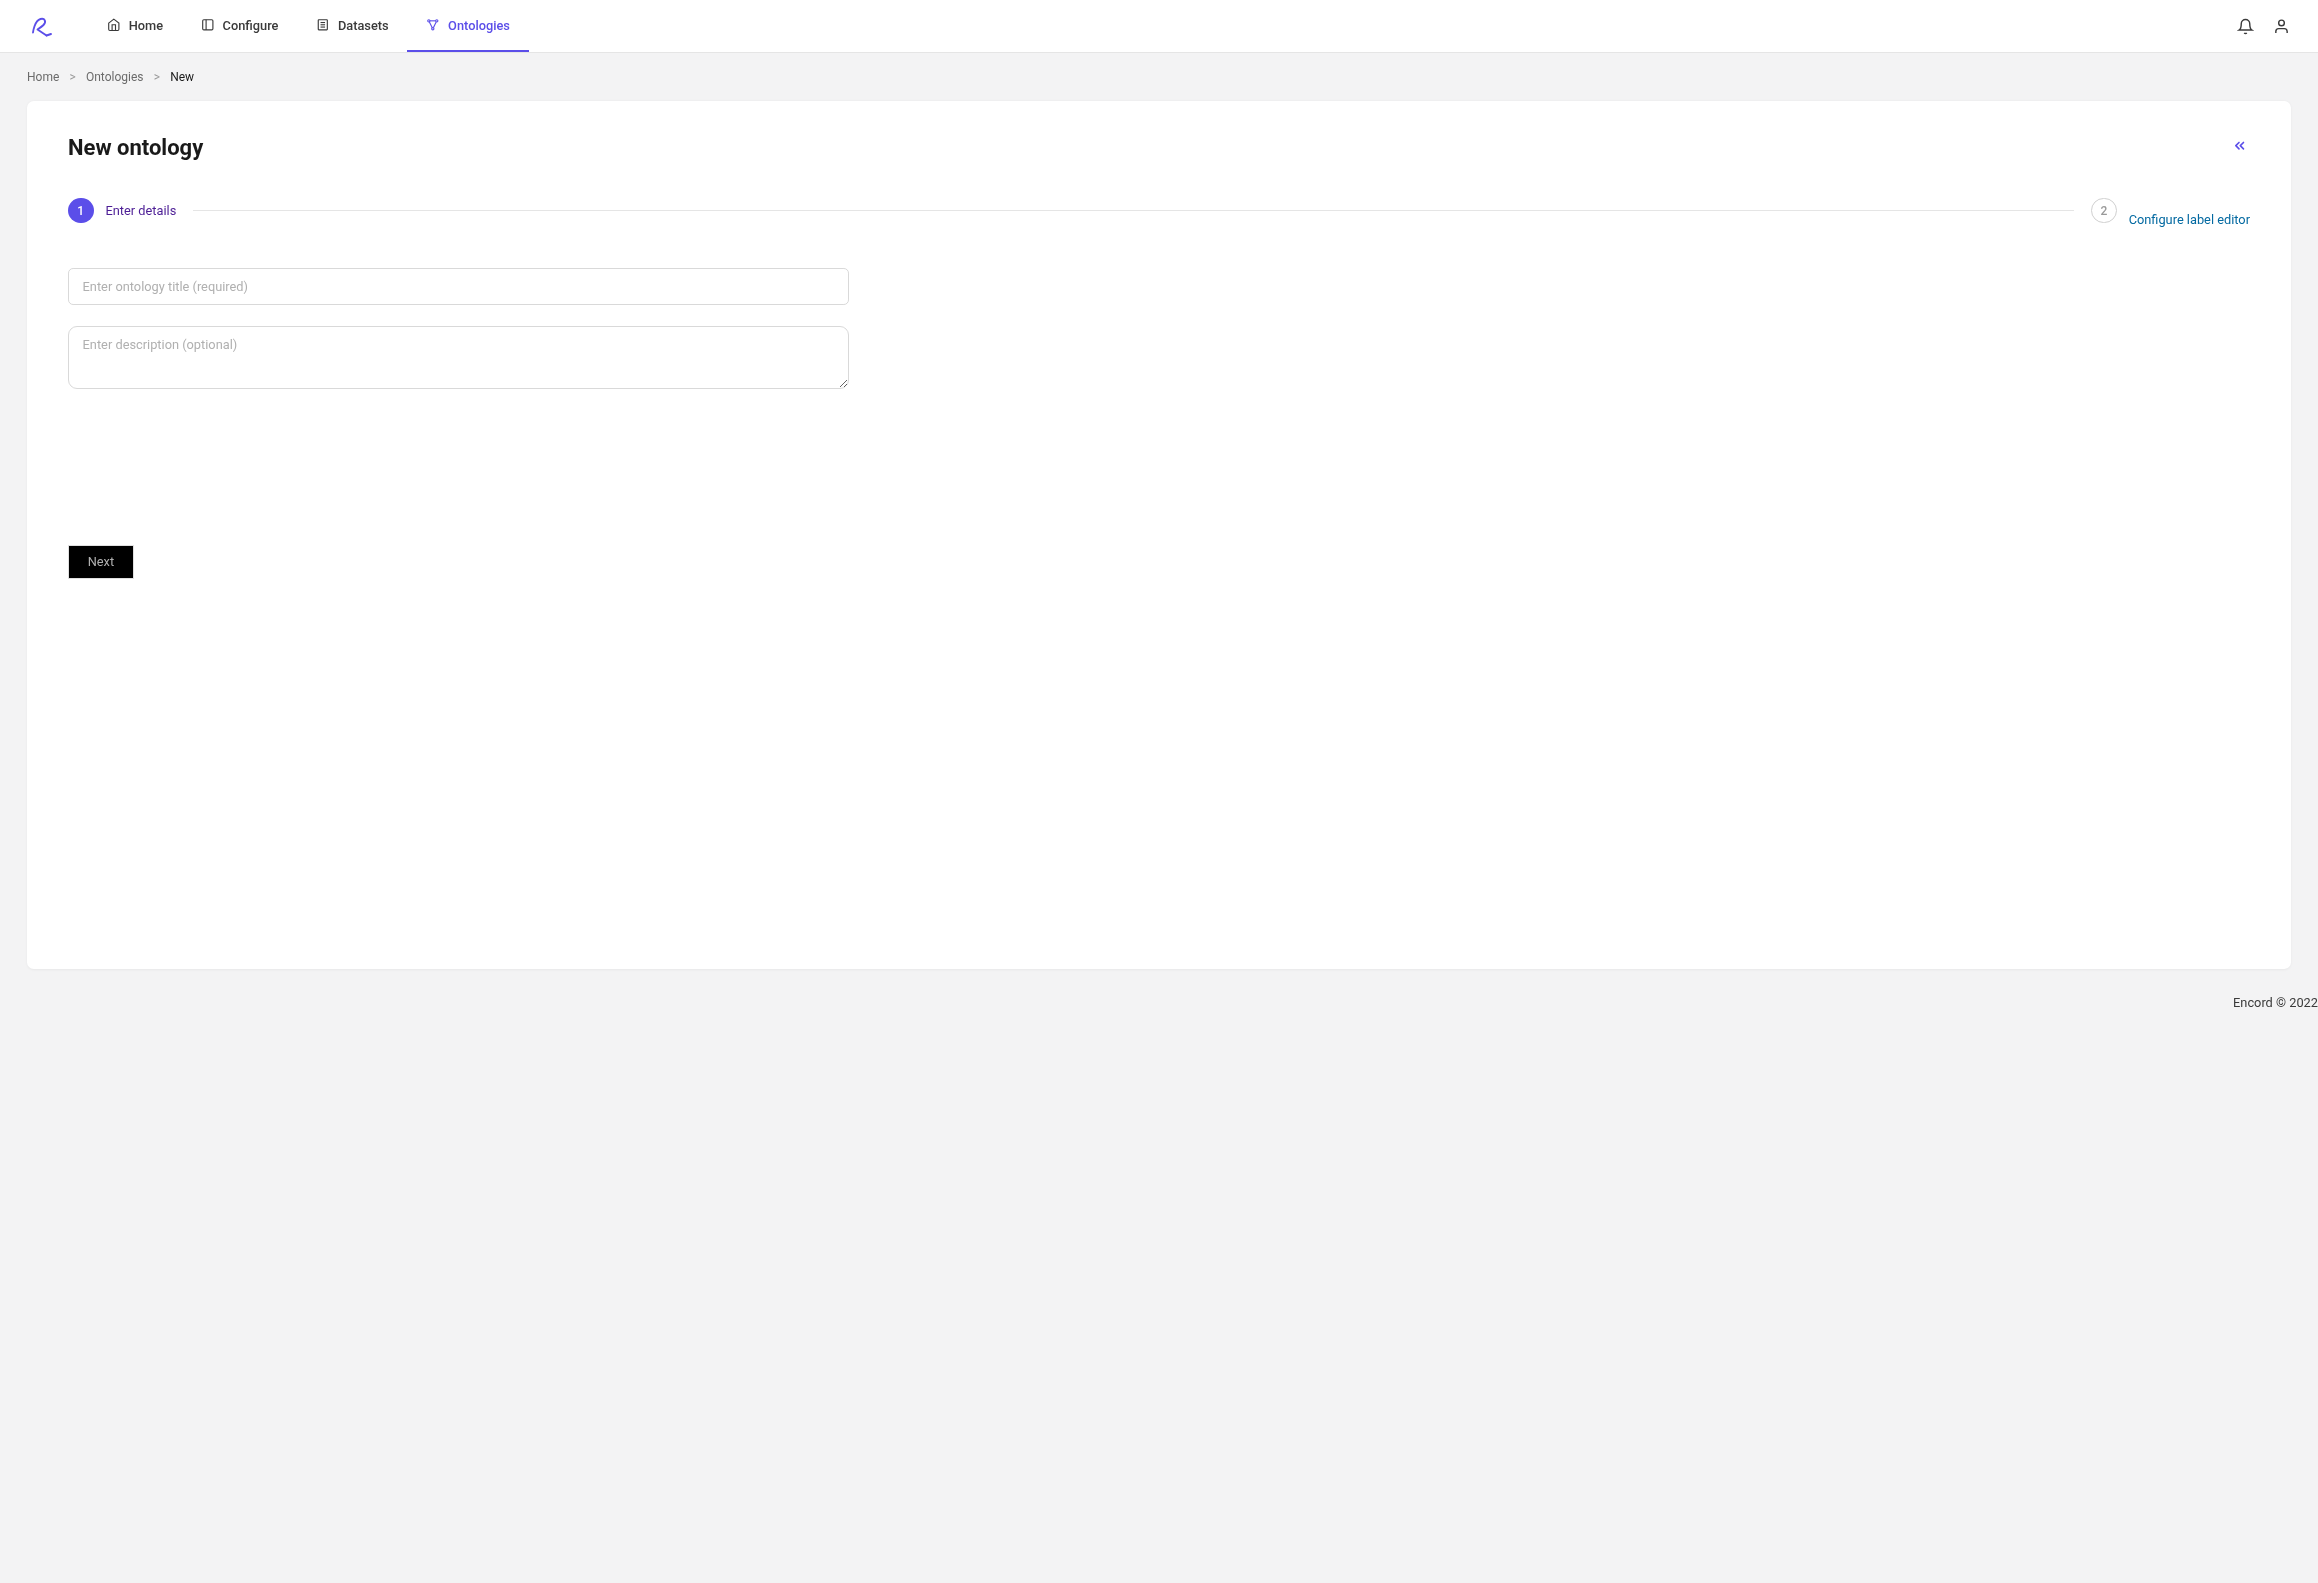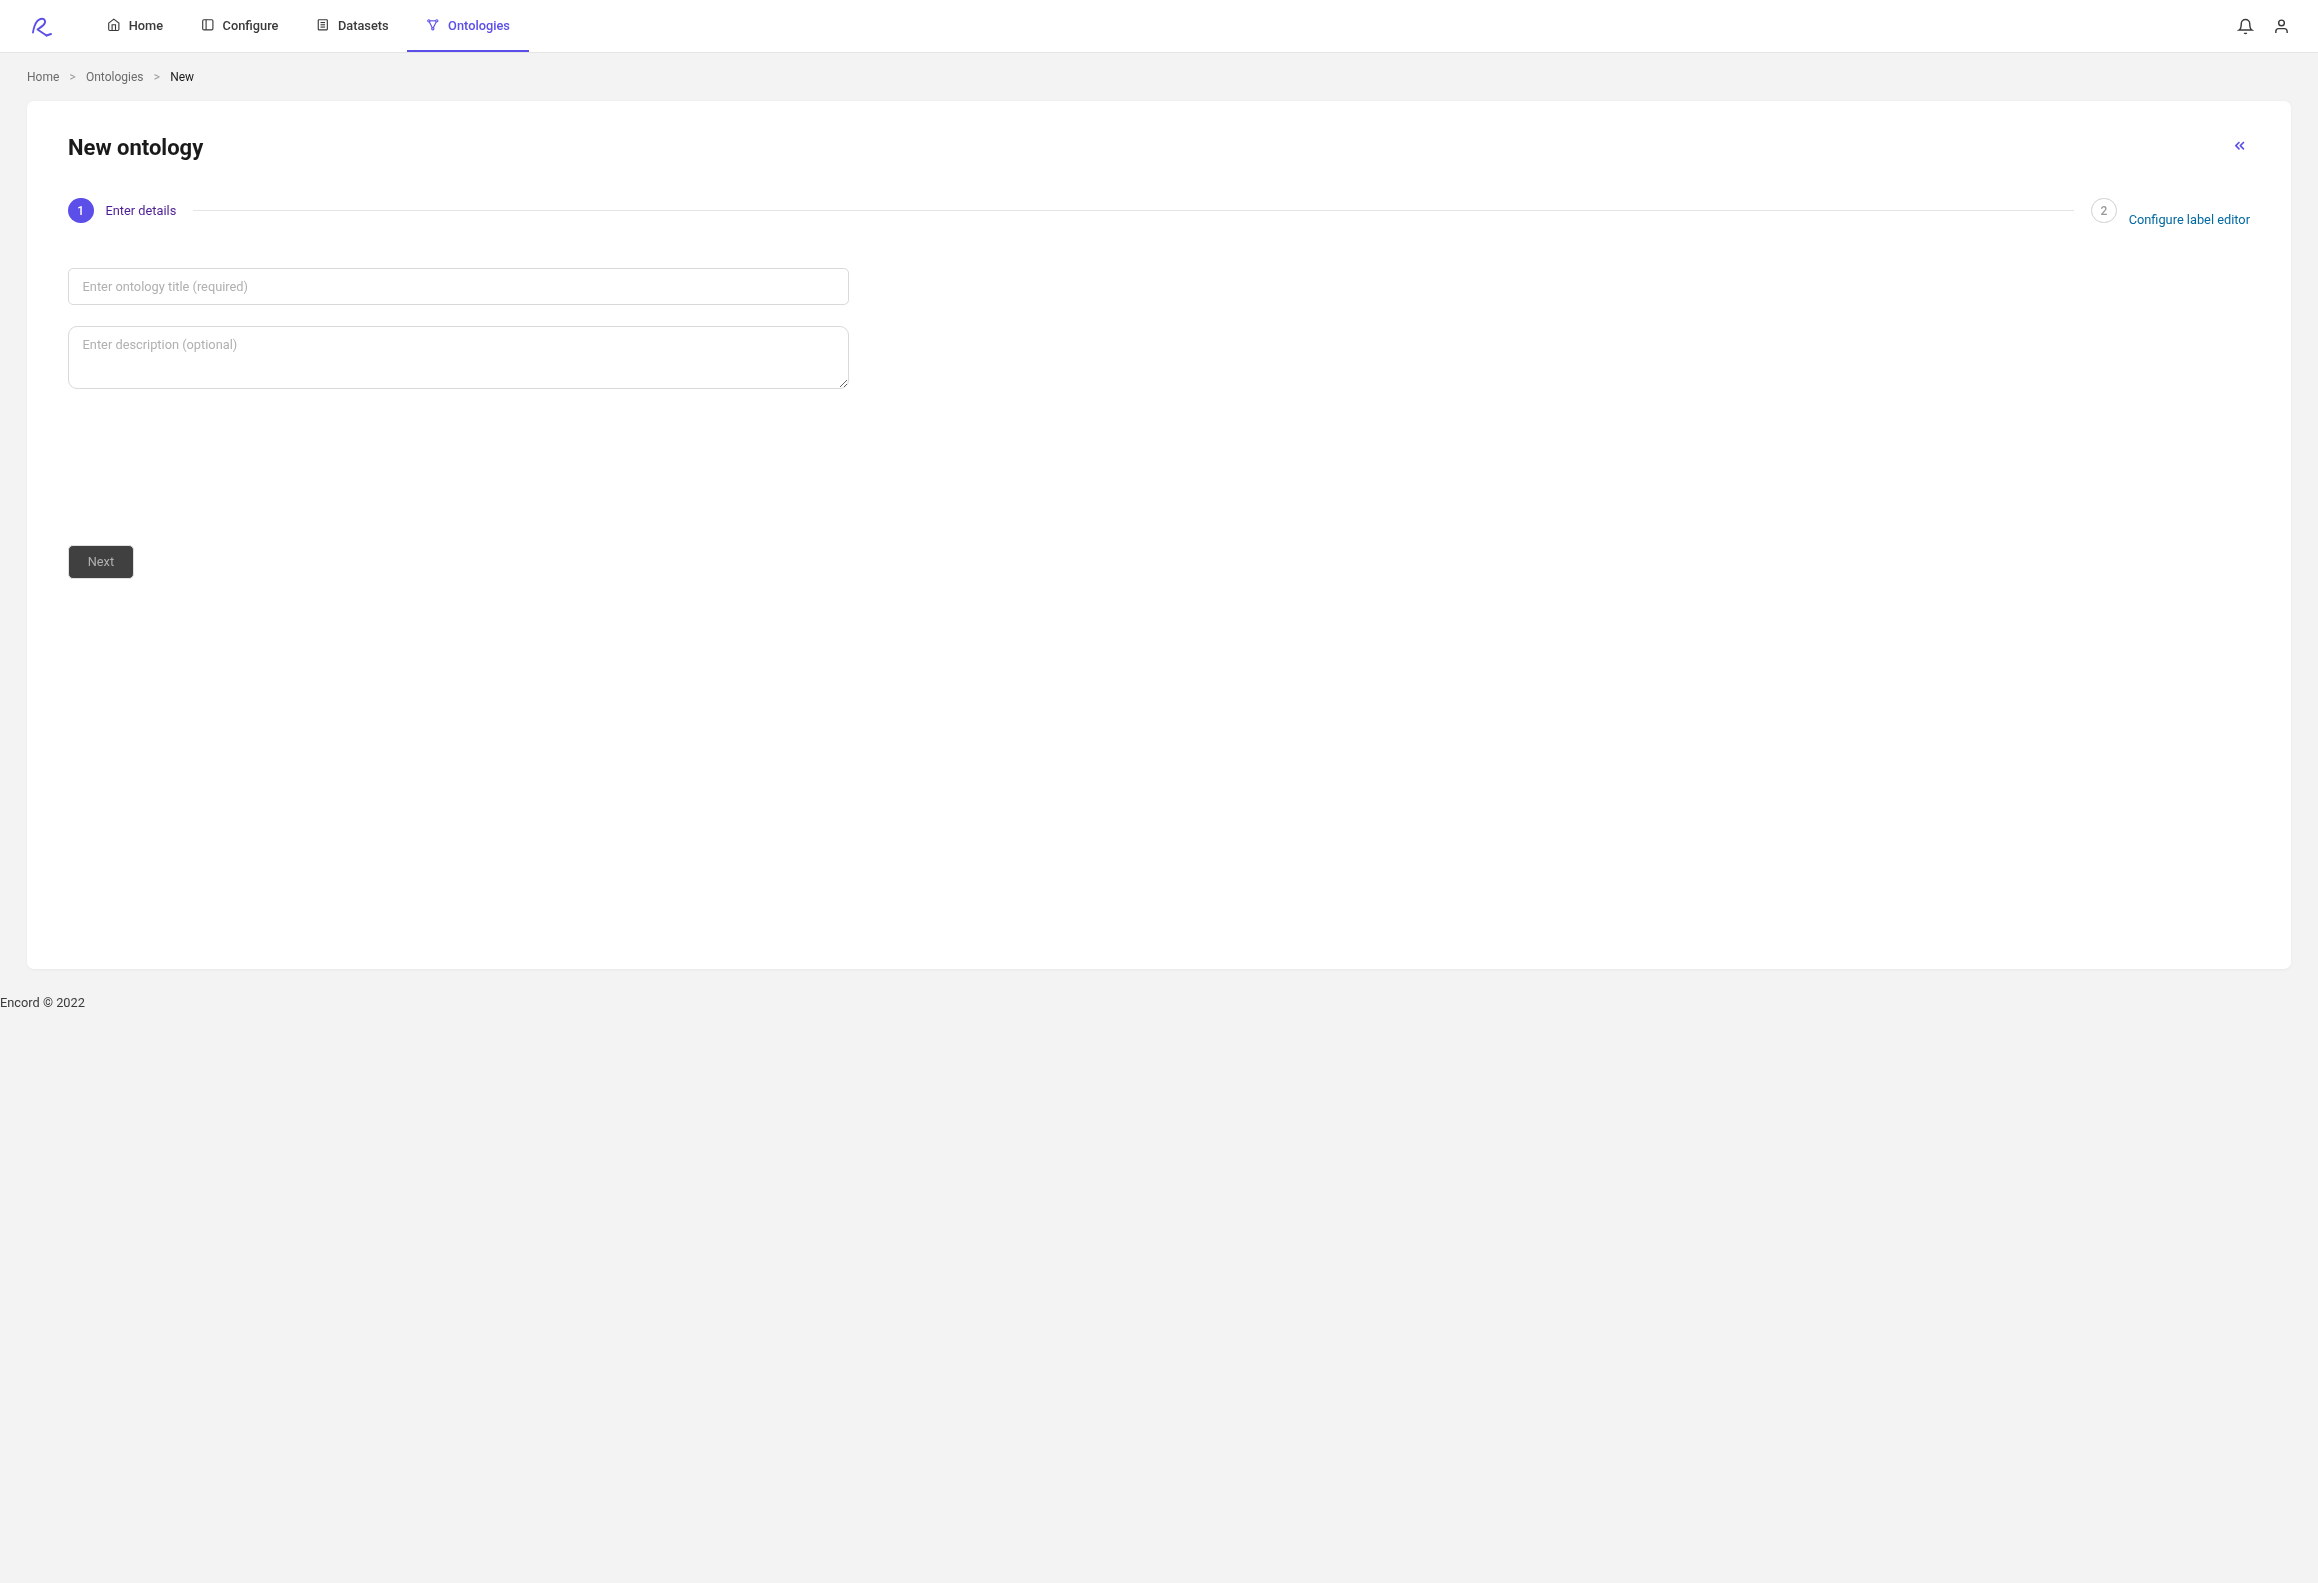--- a/index.html
+++ b/index.html
@@ -212,32 +212,32 @@
       outline: none;
     }
     .text-area::placeholder {
       color: #b0b0b0;
     }
     
     
     .next-button {
       margin-top: 153px;
       padding: 8.5px 18.7px;
-      background: #404040;
+      background: #000000;
       border: 0.9px solid #e0e0e0;
-      border-radius: 5px;
+      border-radius: 0;
       color: #b0b0b0;
       font-size: 12.8px;
       cursor: not-allowed;
       font-family: inherit;
     }
     
     
     .footer {
-      text-align: left;
+      text-align: right;
       padding: 25.5px 0 34px 0;
       color: #3a3a3a;
       font-size: 12.8px;
     }
   </style>
 </head>
 <body>
 
 <div class="topbar">
   <div class="logo">

